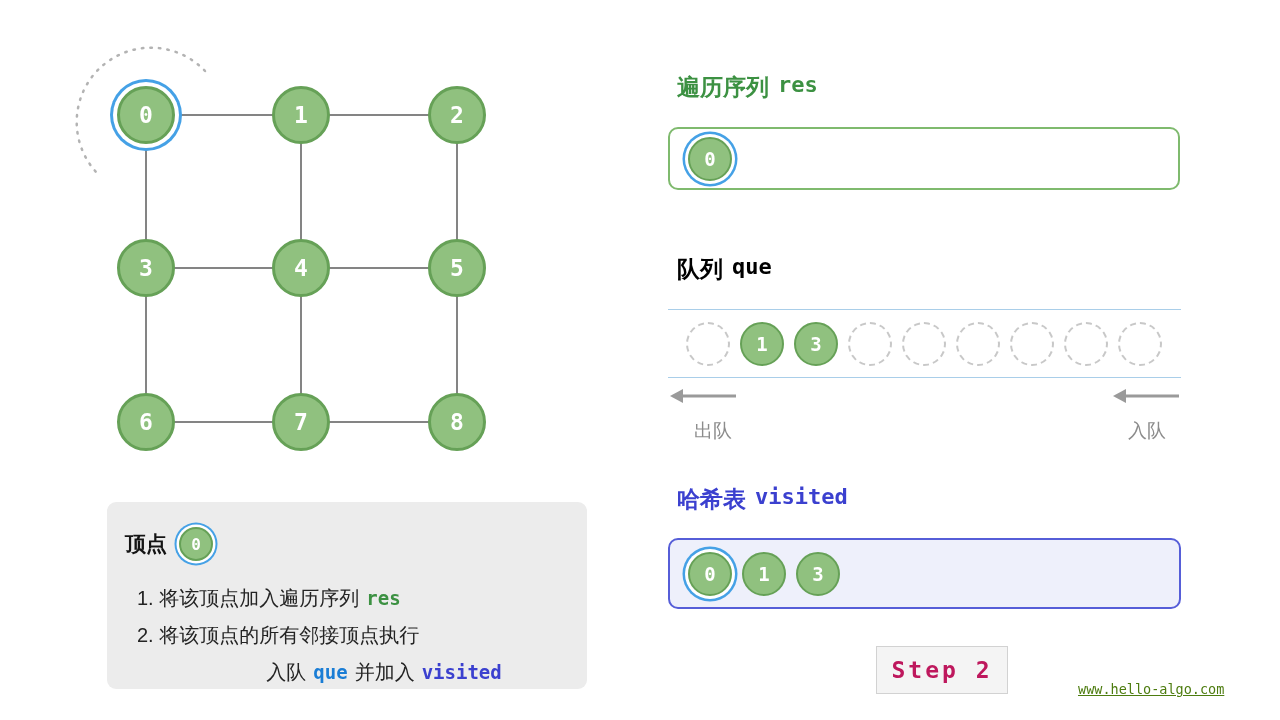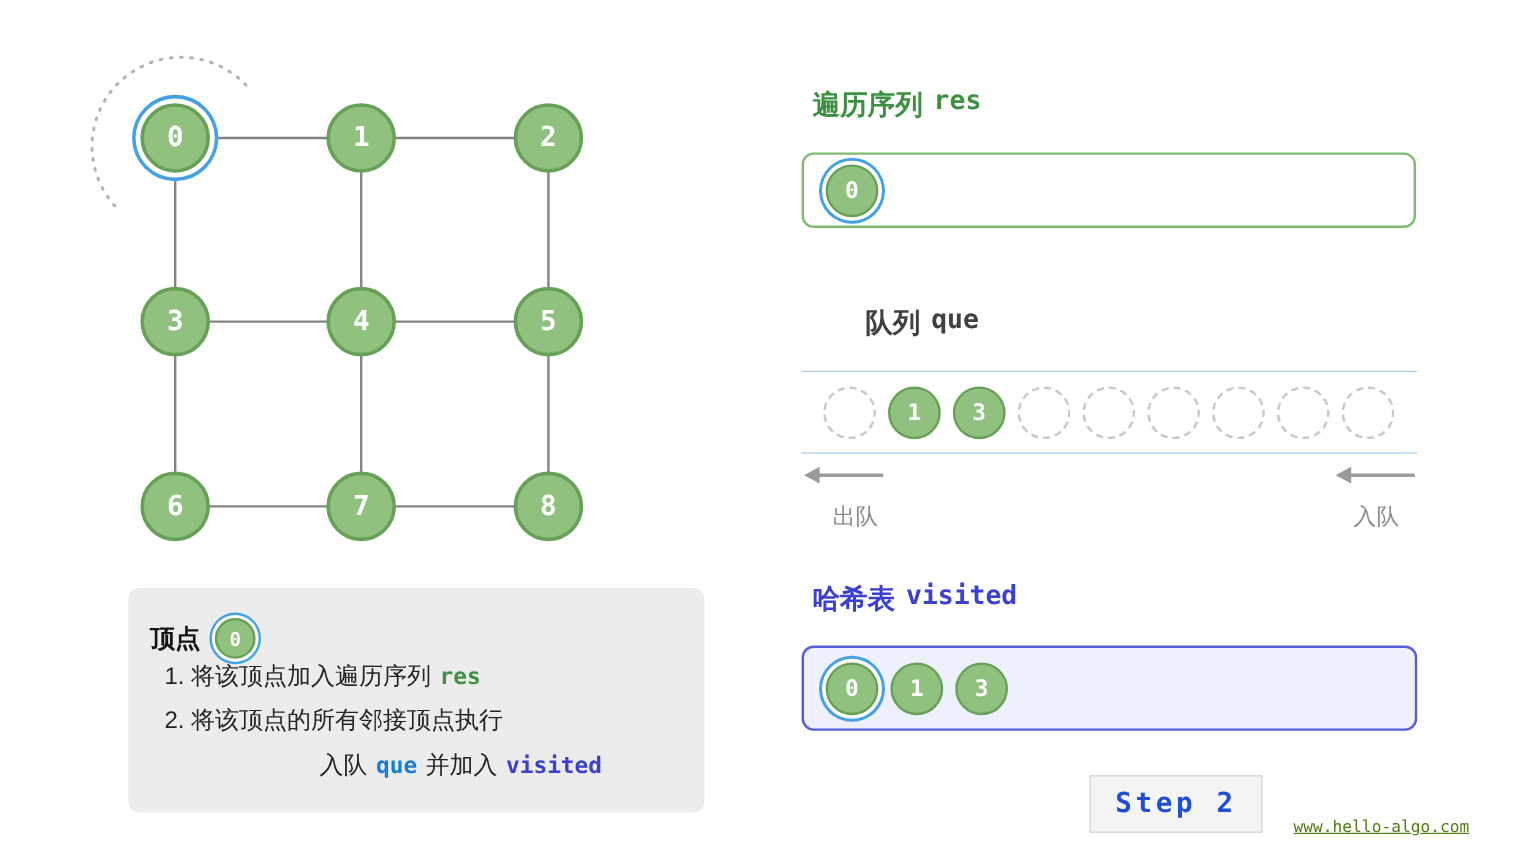--- a/index.html
+++ b/index.html
@@ -29,21 +29,21 @@
   .chip-sm.current { box-shadow:0 0 0 2.5px #fff, 0 0 0 4.5px #45a1e6; }
   .slot-empty {
     width:44px; height:44px; flex:0 0 44px; border-radius:50%;
     border:2px dashed #c8c8c8; background:#fff;
   }
 
   
   .section-title { position:absolute; display:flex; gap:9px; align-items:flex-start; font-size:23px; font-weight:700; }
   .section-title .code { font-family:"DejaVu Sans Mono", monospace; font-weight:700; font-size:22px; }
   .res-title { left:677px; top:72px; color:#3c9142; }
-  .que-title { left:677px; top:254px; color:#404040;margin-left:44px; }
+  .que-title { left:677px; top:254px; color:#000000; }
   .visited-title { left:677px; top:484px; color:#3b40cf; }
 
   
   .res-box {
     position:absolute; left:668px; top:127px; width:512px; height:63px;
     border:2px solid #7fba6e; border-radius:10px; background:#fff;
     display:flex; align-items:center; gap:10px; padding-left:18px;
   }
   .queue-strip {
     position:absolute; left:668px; top:309px; width:513px; height:69px;
@@ -58,39 +58,39 @@
 
   .arrow { position:absolute; width:70px; height:18px; }
   .arrow-dequeue { left:668px; top:387px; }
   .arrow-enqueue { left:1111px; top:387px; }
   .arrow-label { position:absolute; font-size:19px; color:#8c8c8c; }
   .dequeue-label { left:694px; top:418px; }
   .enqueue-label { left:1128px; top:418px; }
 
   
   .info-box {
-    position:absolute; left:107px; top:490px; width:480px; height:187px;
+    position:absolute; left:107px; top:502px; width:480px; height:187px;
     background:#ececec; border-radius:9px; padding:25px 0 0 18px;
   }
   .info-title { display:flex; align-items:center; gap:12px; font-size:21px; font-weight:700; color:#141414; }
-  .info-lines { margin-top:2px; padding-left:12px; display:flex; flex-direction:column; gap:11px; font-size:20px; color:#242424; }
+  .info-lines { margin-top:24px; padding-left:12px; display:flex; flex-direction:column; gap:11px; font-size:20px; color:#242424; }
   .info-line { line-height:26px; white-space:nowrap; }
   .info-line.indent { padding-left:44px;text-align:center; }
   .code-word { font-family:"DejaVu Sans Mono", monospace; font-weight:700; font-size:19px; margin-left:7px; }
   .code-word + span { margin-left:7px; }
   .code-green { color:#3c9142; }
   .code-blue { color:#1a7dd5; }
   .code-indigo { color:#3b40cf; }
 
   
   .step-box {
-    position:absolute; left:908px; top:646px; width:144px; height:48px;
+    position:absolute; left:876px; top:646px; width:132px; height:48px;
     background:#f4f4f4; border:1px solid #d2d2d2;
     display:flex; align-items:center; justify-content:center;
-    font:700 23px "DejaVu Sans Mono", monospace; color:#1d4ed8; letter-spacing:3px;
+    font:700 23px "DejaVu Sans Mono", monospace; color:#be185d; letter-spacing:3px;
   }
   .watermark {
     position:absolute; left:1078px; top:681px;
     font:400 13.5px "DejaVu Sans Mono", monospace; color:#4d7c0f;text-decoration:underline;
   }
 </style>
 </head>
 <body>
 
 <div class="canvas">

